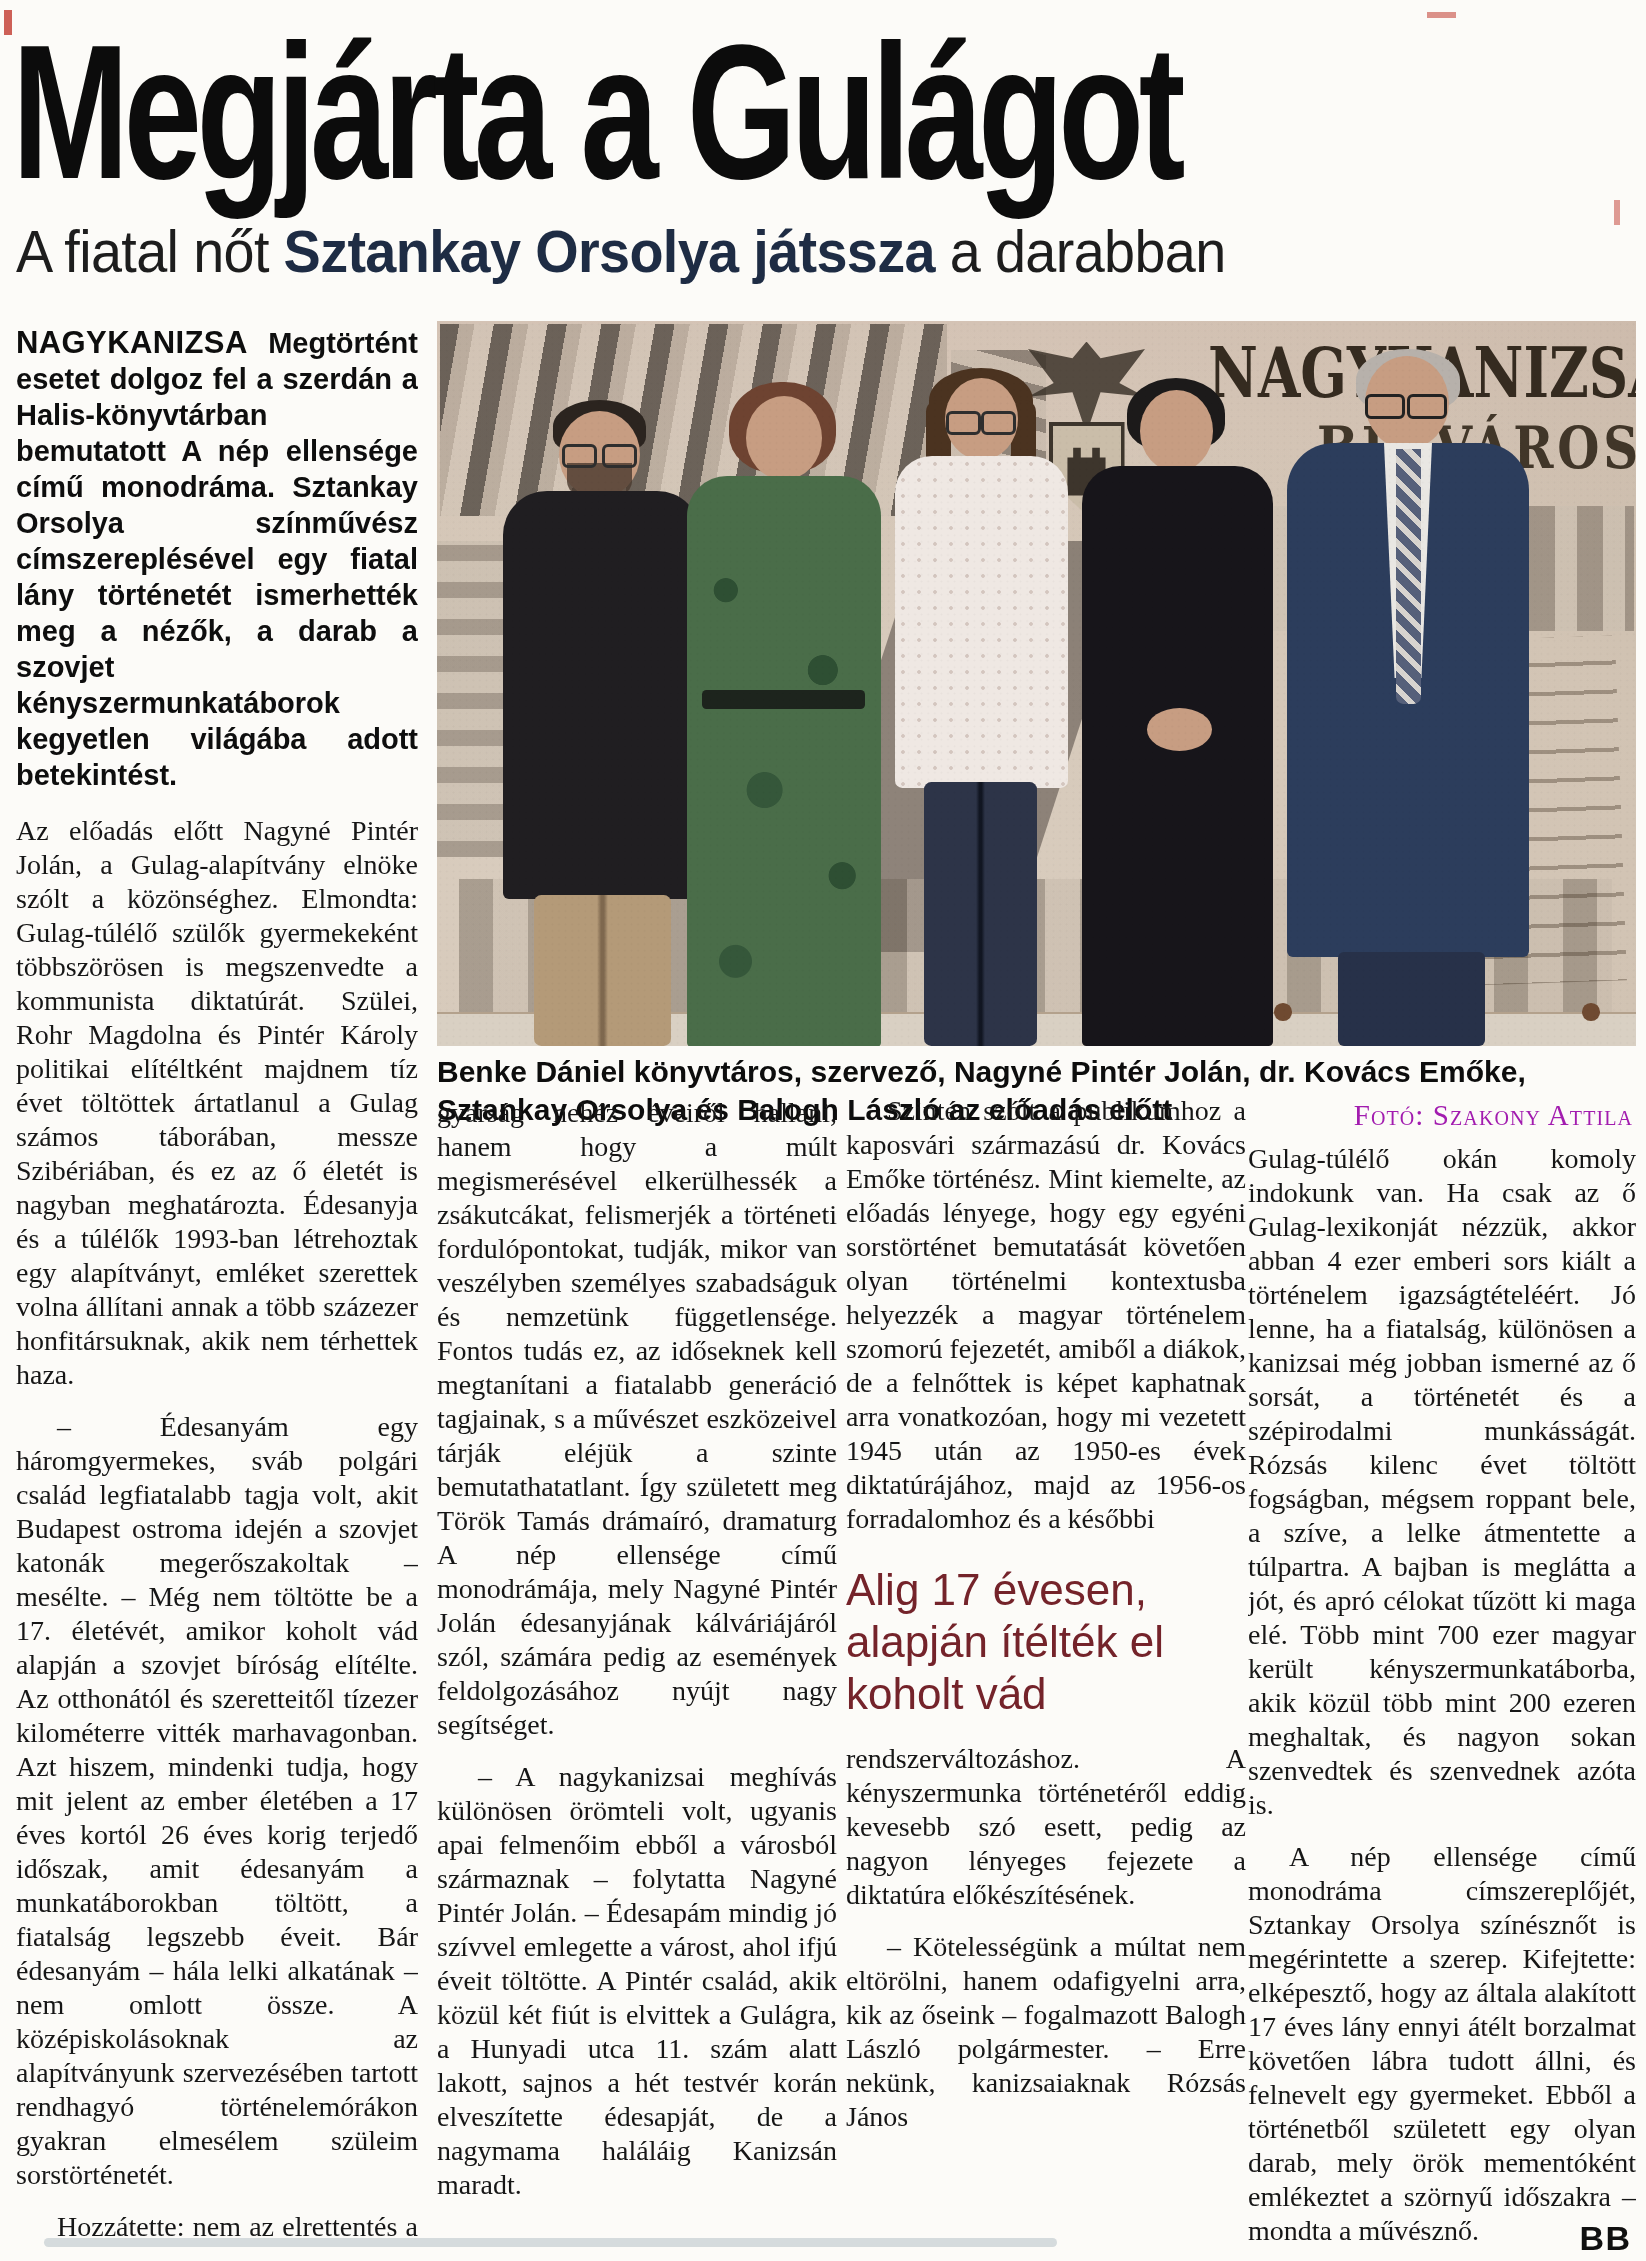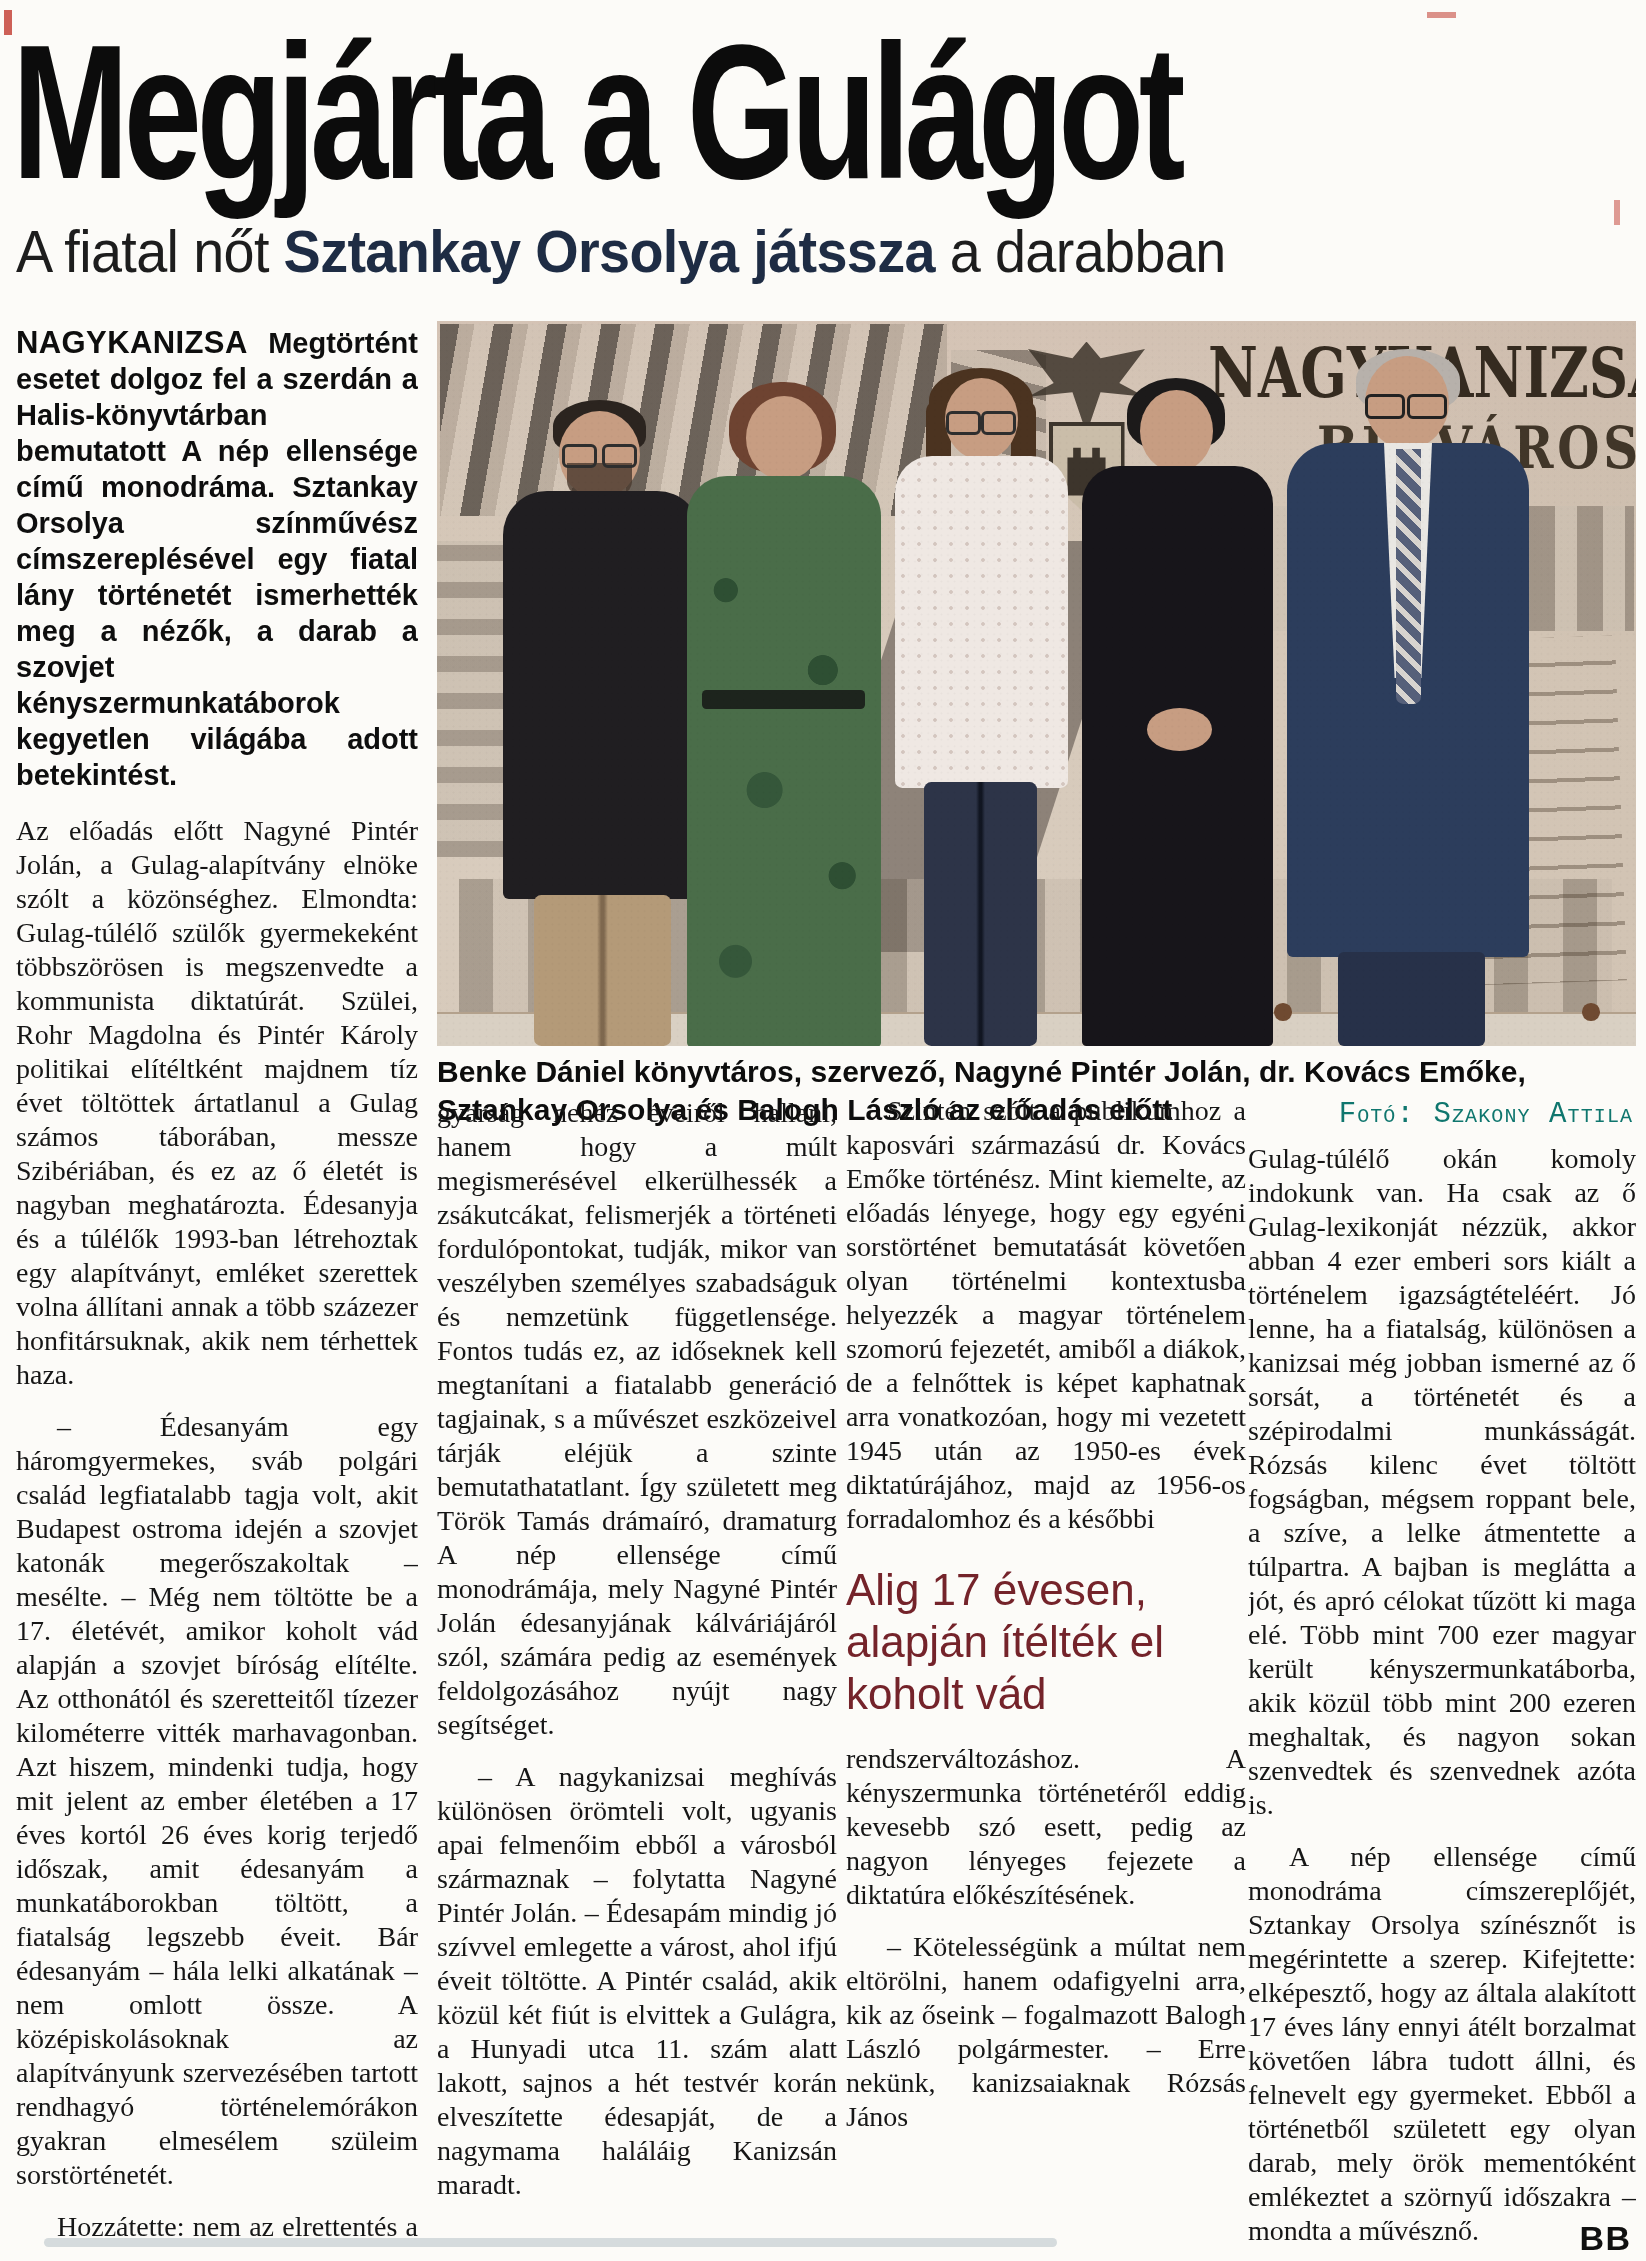--- a/index.html
+++ b/index.html
@@ -39,22 +39,22 @@
   .bb { position:absolute; right:4.4px; bottom:0px;
         font-family:"Liberation Sans", sans-serif; font-weight:bold;
         font-size:34px; letter-spacing:1.5px; color:#101010; }
 
   
   .captionrow { position:absolute; left:437px; top:1053px; width:1199px; height:87px;
     font-family:"Liberation Sans", sans-serif; font-weight:bold;
     font-size:30px; line-height:38px; color:#0d0d0d; }
   .captionrow p { margin:0; }
   .credit { position:absolute; right:2.9px; bottom:5.9px; font-weight:normal;
-    font-variant:small-caps; letter-spacing:1.1px; font-size:29px; color:#0f766e;
-    font-family:Liberation Mono, monospace; }
+    font-variant:small-caps; letter-spacing:1.1px; font-size:29px; color:#a21caf;
+    font-family:Liberation Serif, serif; }
 
   
   .photo { position:absolute; left:437px; top:321px; width:1199px; height:725px;
     overflow:hidden;
     background:
       linear-gradient(rgba(221,195,186,0.25), rgba(0,0,0,0) 34%),
       radial-gradient(ellipse at 25% 75%, #dbcfc1 0%, #d2c4b4 70%, #c8b9a8 100%);
   }
   .sk { position:absolute; opacity:0.8; }
   .sk1 { left:2.9px; top:2.9px; width:507px; height:192px;

